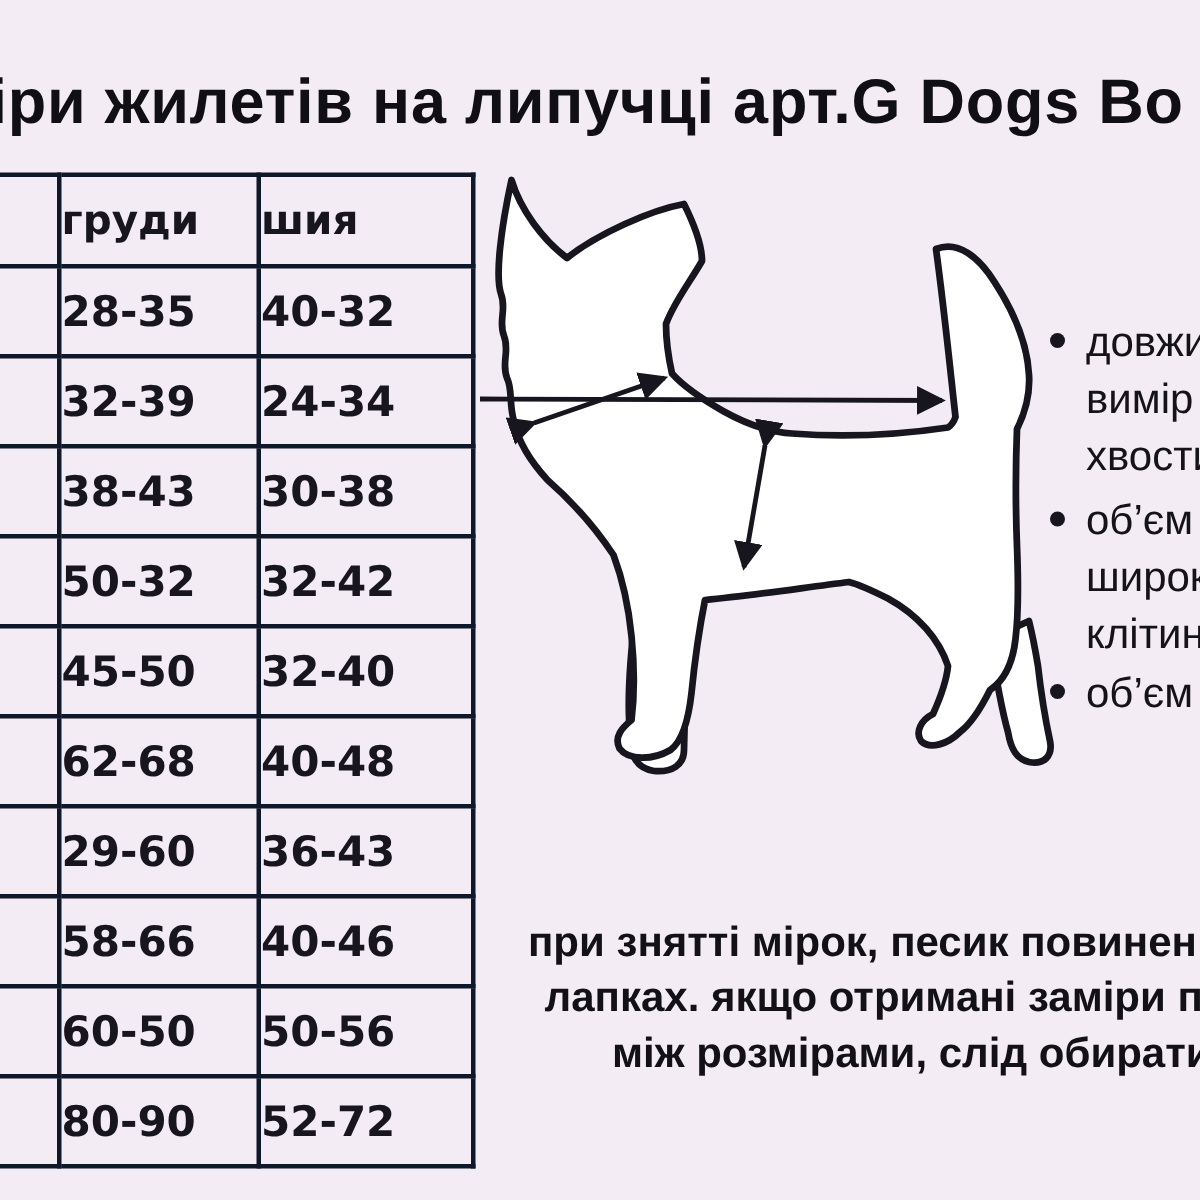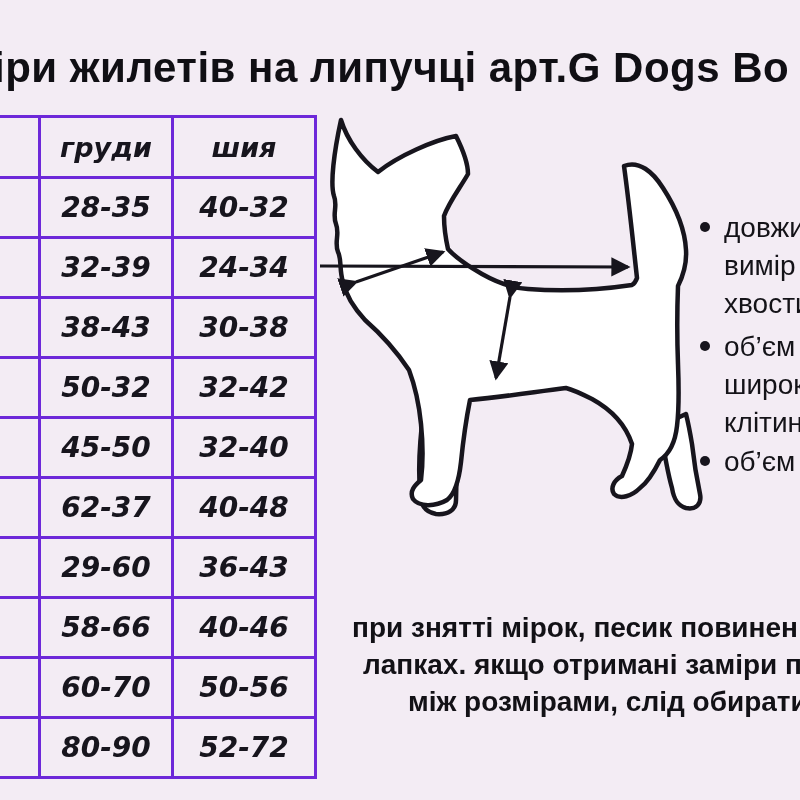--- a/index.html
+++ b/index.html
@@ -8,22 +8,22 @@
   .stage{position:absolute;left:0;top:0;width:800px;height:800px;overflow:hidden;}
 
   
   .title{position:absolute;left:-7px;top:44px;white-space:nowrap;
          font-size:42px;font-weight:700;color:#100f14;letter-spacing:.5px;}
 
   
   table.sizes{position:absolute;left:-96px;top:115px;border-collapse:collapse;
               table-layout:fixed;background:transparent;
               font-family:"DejaVu Sans",sans-serif;color:#17151d;}
-  table.sizes td,table.sizes th{border:3px solid #6d28d9;text-align:center;
-              font-weight:700;padding:0;font-style:italic;}
+  table.sizes td,table.sizes th{border:3px solid #0f172a;text-align:left;
+              font-weight:700;padding:0;}
   table.sizes th{height:58px;font-size:27px;}
   table.sizes td{height:57px;font-size:28px;}
   .col-a{width:131px;} .col-chest{width:130px;} .col-neck{width:140px;}
   th.cut{text-align:right;padding-right:23px;}
 
   
   .dog-wrap{position:absolute;left:320px;top:108px;width:400px;height:440px;}
 
   
   .bullet-group{position:absolute;left:698px;white-space:nowrap;}
@@ -72,36 +72,36 @@
       <td>50-32</td>
       <td>32-42</td>
     </tr>
     <tr>
       <td></td>
       <td>45-50</td>
       <td>32-40</td>
     </tr>
     <tr>
       <td></td>
-      <td>62-37</td>
+      <td>62-68</td>
       <td>40-48</td>
     </tr>
     <tr>
       <td></td>
       <td>29-60</td>
       <td>36-43</td>
     </tr>
     <tr>
       <td></td>
       <td>58-66</td>
       <td>40-46</td>
     </tr>
     <tr>
       <td></td>
-      <td>60-70</td>
+      <td>60-50</td>
       <td>50-56</td>
     </tr>
     <tr>
       <td></td>
       <td>80-90</td>
       <td>52-72</td>
     </tr>
   </tbody>
     </table>
 

